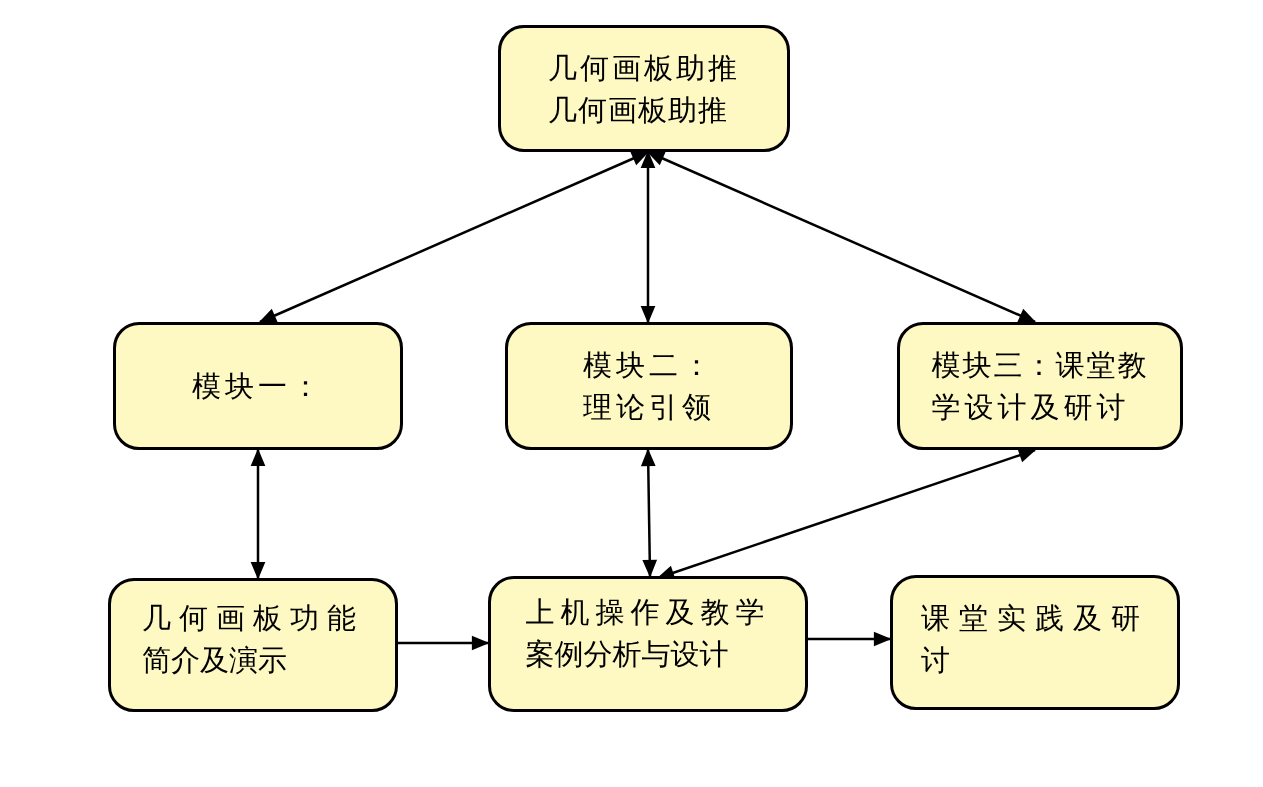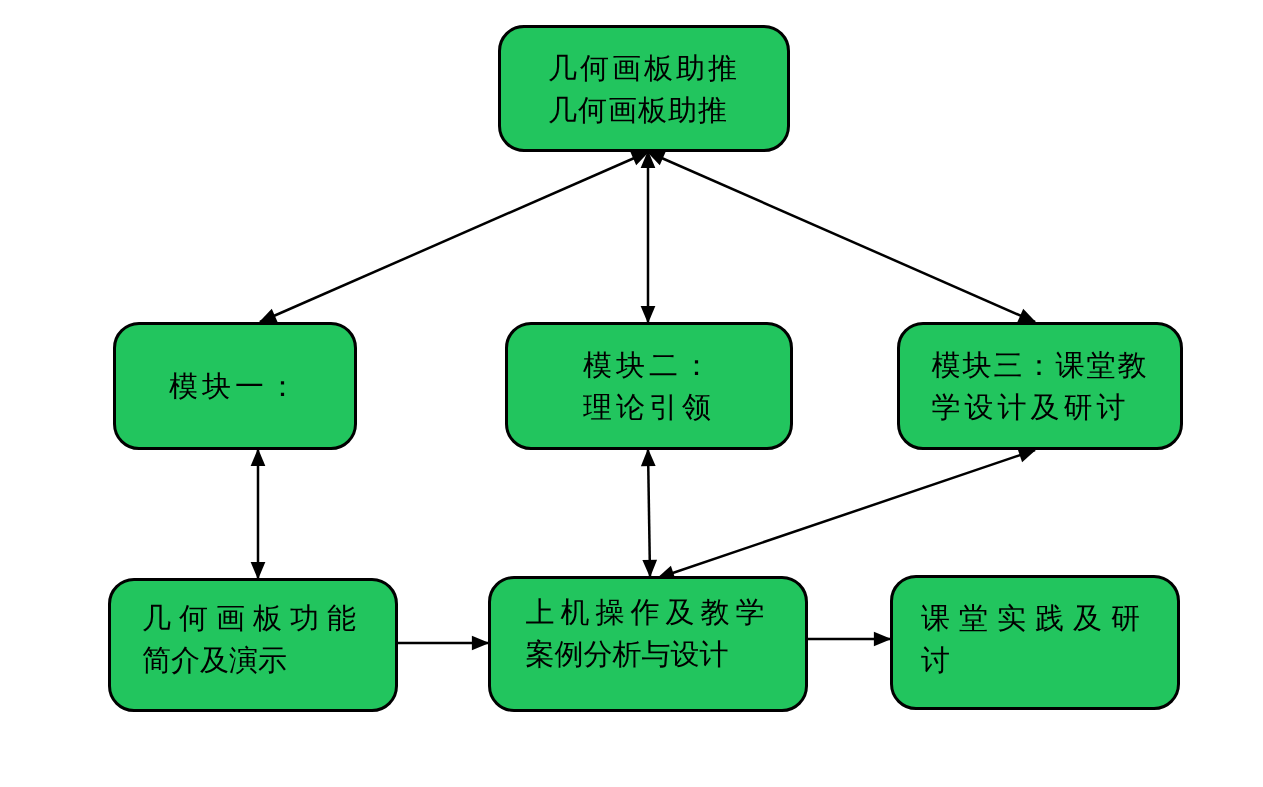--- a/index.html
+++ b/index.html
@@ -15,21 +15,21 @@
   }
   #edges {
     position: absolute; left: 0; top: 0;
     width: 1263px; height: 787px;
     pointer-events: none;
   }
   #edges line { stroke: #000000; stroke-width: 2.5; }
   .node {
     position: absolute;
     box-sizing: border-box;
-    background: #22c55e;
+    background: #fef9c3;
     border: 3px solid #000000;
     border-radius: 26px;
     display: flex;
     align-items: center;
     justify-content: center;
     color: #000000;
   }
   .txt {
     font-size: 29px;
     line-height: 42px;
@@ -47,21 +47,21 @@
   .n-module3 .l1   { letter-spacing: 2px; }
   .n-module3 .l2   { letter-spacing: 4px; }
   .n-demo .l1      { letter-spacing: 8px; }
   .n-demo .l2      { letter-spacing: 0; }
   .n-practice .l1  { letter-spacing: 6px; }
   .n-practice .l2  { letter-spacing: 0; }
   .n-classroom .l1 { letter-spacing: 9px; }
   .n-classroom .l2 { letter-spacing: 0; }
   
   .n-root      { left: 498px; top: 25px;  width: 292px; height: 127px; }
-  .n-module1   { left: 113px; top: 322px; width: 244px; height: 128px; }
+  .n-module1   { left: 113px; top: 322px; width: 290px; height: 128px; }
   .n-module2   { left: 505px; top: 322px; width: 288px; height: 128px; }
   .n-module3   { left: 897px; top: 322px; width: 286px; height: 128px; }
   .n-demo      { left: 108px; top: 578px; width: 290px; height: 134px; padding-bottom: 12px; }
   .n-practice  { left: 488px; top: 576px; width: 320px; height: 136px; padding-bottom: 22px; }
   .n-classroom { left: 890px; top: 575px; width: 290px; height: 135px; padding-bottom: 8px; }
 </style>
 </head>
 <body>
 
 <div id="canvas">

